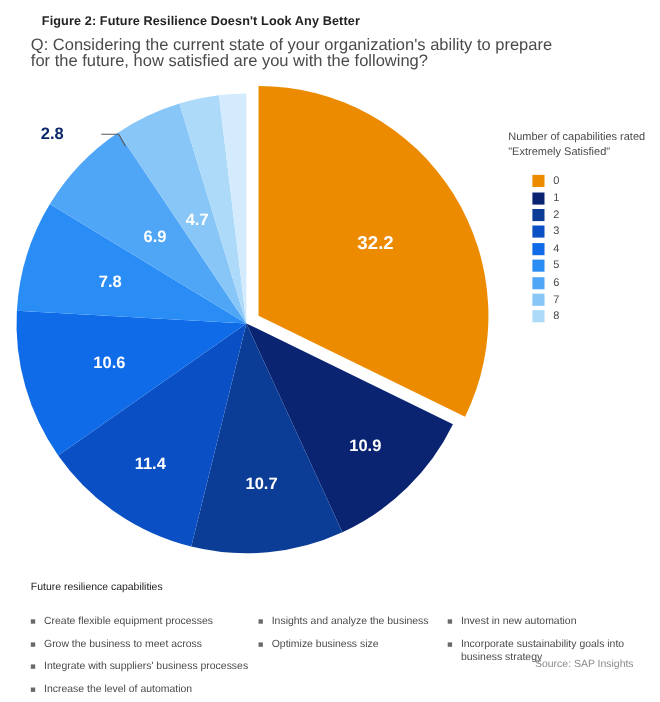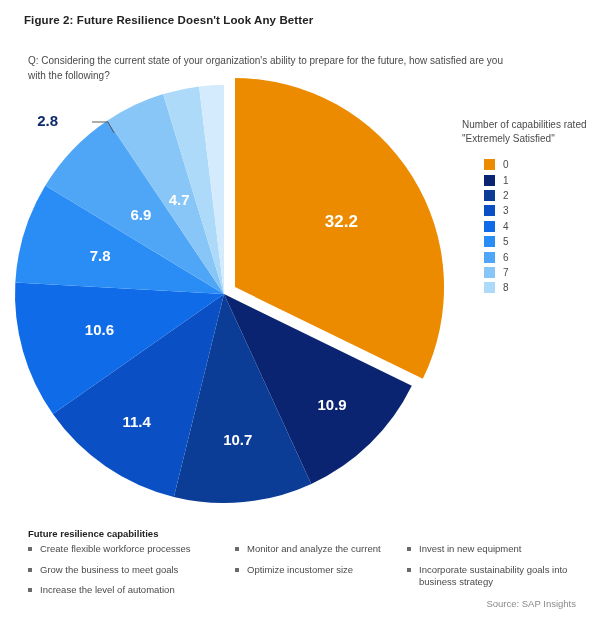--- a/index.html
+++ b/index.html
@@ -11,36 +11,35 @@
     width: 600px;
     height: 638px;
     position: relative;
     font-family: "Liberation Sans", sans-serif;
     color: #3c3c3c;
     overflow: hidden;
   }
 
   .figure-title {
     position: absolute;
-    left: 24px;
+    left: 38px;
     top: 14px;
     font-size: 11.5px;
     font-weight: bold;
     color: #222222;
     letter-spacing: 0.1px;
   }
   .figure-question {
     position: absolute;
     left: 28px;
     top: 34px;
     width: 480px;
-    font-size: 10px;
+    font-size: 15px;
     line-height: 14.5px;
     color: #4a4a4a;
-    margin-top: 20px;
   }
 
   .chart-area {
     position: absolute;
     left: 0;
     top: 78px;
     width: 470px;
     height: 440px;
   }
   .chart-area svg { display: block; }
@@ -94,23 +93,23 @@
   }
 
   .footer {
     position: absolute;
     left: 28px;
     top: 528px;
     width: 548px;
   }
   .footer-title {
     font-size: 9.5px;
-    font-weight: bold;
+    font-weight: normal;
     color: #222222;
-    margin-bottom: 4px;
+    margin-bottom: 20px;
   }
   .bullet-cols {
     display: flex;
   }
   .bullet-col {
     font-size: 9.5px;
     color: #4a4a4a;
   }
   .bullet-col.c1 { width: 207px; }
   .bullet-col.c2 { width: 172px; }
@@ -212,28 +211,29 @@
         <span class="legend-swatch" style="background: rgb(174, 218, 250);"></span>
         <span class="legend-text">8</span>
       </div>
     </div>
 </div>
 
 <div class="footer">
   <div class="footer-title">Future resilience capabilities</div>
   <div class="bullet-cols" id="bullet-cols">
       <div class="bullet-col c1">
-        <div class="bullet-item">Create flexible workforce processes</div>
-        <div class="bullet-item">Grow the business to meet goals</div>
+        <div class="bullet-item">Create flexible equipment processes</div>
+        <div class="bullet-item">Grow the business to meet across</div>
+        <div class="bullet-item">Integrate with suppliers' business processes</div>
         <div class="bullet-item">Increase the level of automation</div>
       </div>
       <div class="bullet-col c2">
-        <div class="bullet-item">Monitor and analyze the current</div>
-        <div class="bullet-item">Optimize incustomer size</div>
+        <div class="bullet-item">Insights and analyze the business</div>
+        <div class="bullet-item">Optimize business size</div>
       </div>
       <div class="bullet-col c3">
-        <div class="bullet-item">Invest in new equipment</div>
+        <div class="bullet-item">Invest in new automation</div>
         <div class="bullet-item">Incorporate sustainability goals into business strategy</div>
       </div>
     </div>
 </div>
 
 <div class="source">Source: SAP Insights</div>
 
 </body></html>

